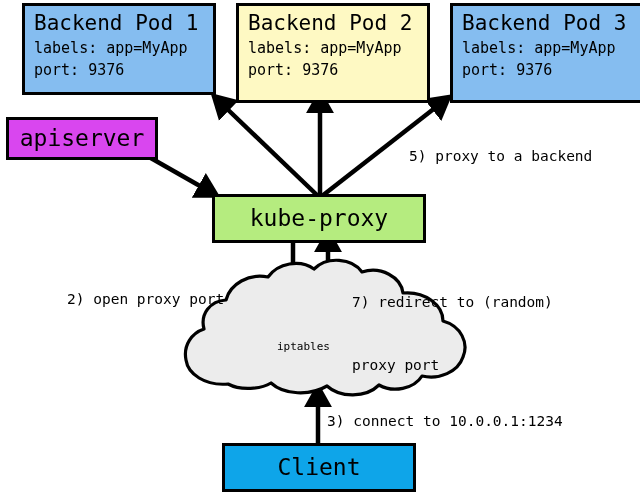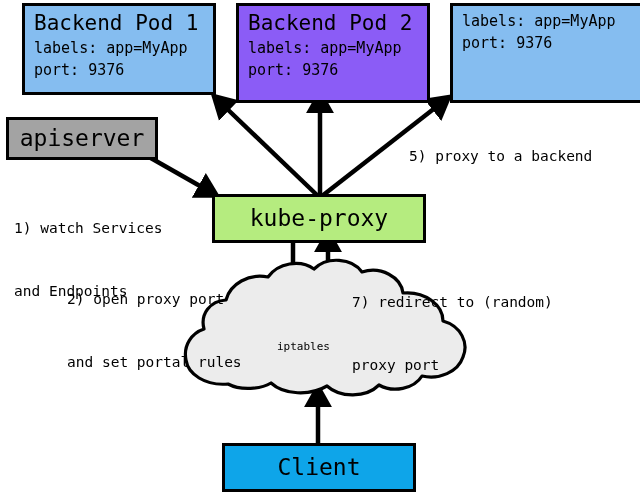--- a/index.html
+++ b/index.html
@@ -119,61 +119,58 @@
                C 261 389 241 391 228 384 Z" fill="#ececec" stroke="#000000" stroke-width="3.2" stroke-linejoin="round"></path>
     </g>
   </svg>
 
   <div class="node pod" style="left:22px; top:3px; width:194px; height:92px; background:#85bdf0;">
     <div class="pod-title">Backend Pod 1</div>
     <div class="pod-line">labels: app=MyApp</div>
     <div class="pod-line">port: 9376</div>
   </div>
 
-  <div class="node pod" style="left:236px; top:3px; width:194px; height:100px; background:#8b5cf6;">
+  <div class="node pod" style="left:236px; top:3px; width:194px; height:100px; background:#fef9c3;">
     <div class="pod-title">Backend Pod 2</div>
     <div class="pod-line">labels: app=MyApp</div>
     <div class="pod-line">port: 9376</div>
   </div>
 
   <div class="node pod" style="left:450px; top:3px; width:194px; height:100px; background:#85bdf0;">
+    <div class="pod-title">Backend Pod 3</div>
     <div class="pod-line">labels: app=MyApp</div>
     <div class="pod-line">port: 9376</div>
   </div>
 
-  <div class="node" style="left:6px; top:117px; width:152px; height:43px; background:#a3a3a3;text-align:center;">
+  <div class="node" style="left:6px; top:117px; width:152px; height:43px; background:#d946ef;text-align:center;">
     <div class="centered-label">
       <span class="node-text-xl">apiserver</span>
     </div>
   </div>
 
   <div class="node" style="left:212px; top:194px; width:214px; height:49px; background:#b5ec7f;">
     <div class="centered-label">
       <span class="node-text-xl">kube-proxy</span>
     </div>
   </div>
 
   <div class="cloud-label" style="left:277px; top:340px;">iptables</div>
 
   <div class="node" style="left:222px; top:443px; width:194px; height:49px; background:#0ea5e9;">
     <div class="centered-label">
       <span class="node-text-xl">Client</span>
     </div>
   </div>
 
-  <div class="ann" style="left:14px; top:176px;">
-    <div>1) watch Services</div>
-    <div>and Endpoints</div>
-  </div>
 
   <div class="ann" style="left:67px; top:247px;">
     <div>2) open proxy port</div>
-    <div>and set portal rules</div>
   </div>
 
+  <div class="ann" style="left:327px; top:411px;">3) connect to 10.0.0.1:1234</div>
 
   <div class="ann" style="left:352px; top:250px;">
     <div>7) redirect to (random)</div>
     <div>proxy port</div>
   </div>
 
   <div class="ann" style="left:409px; top:146px;">5) proxy to a backend</div>
 
 </div>
 

